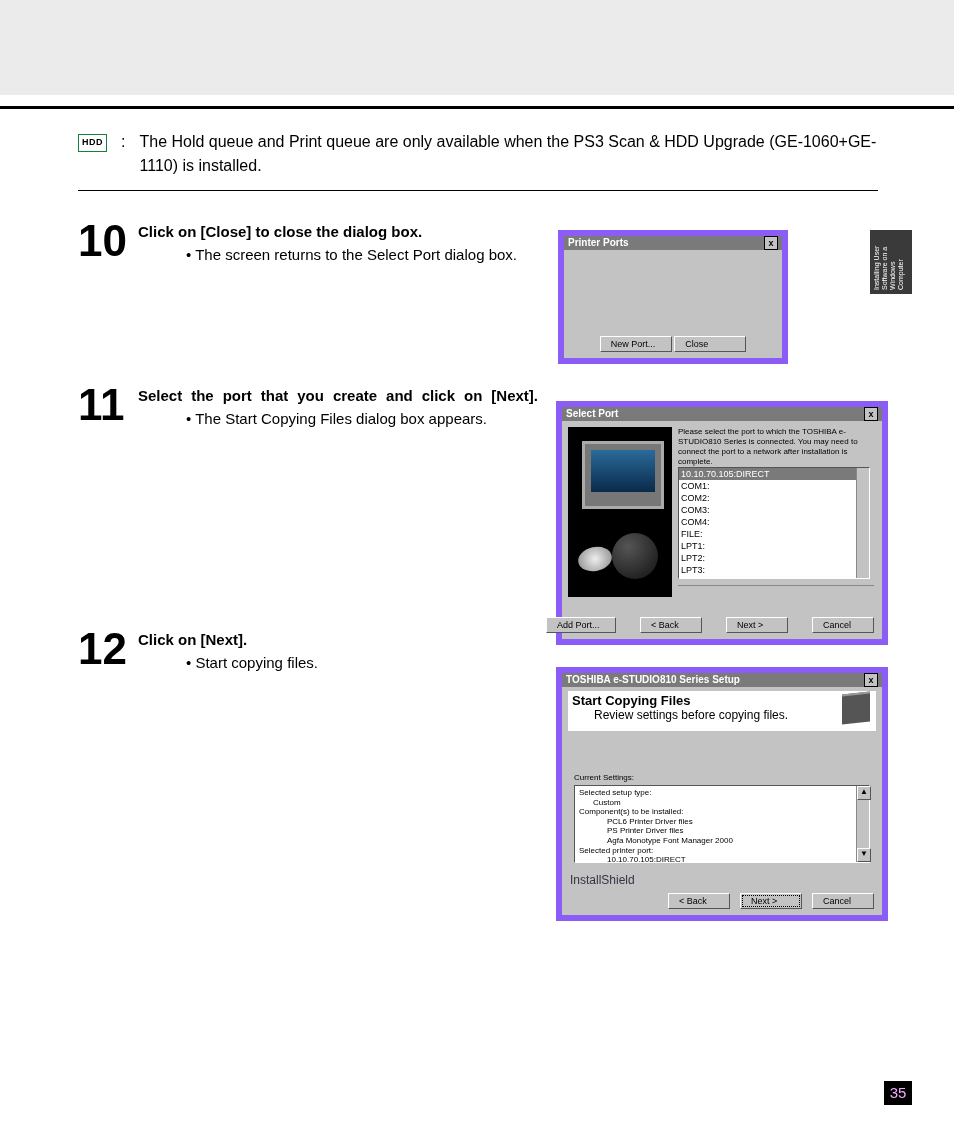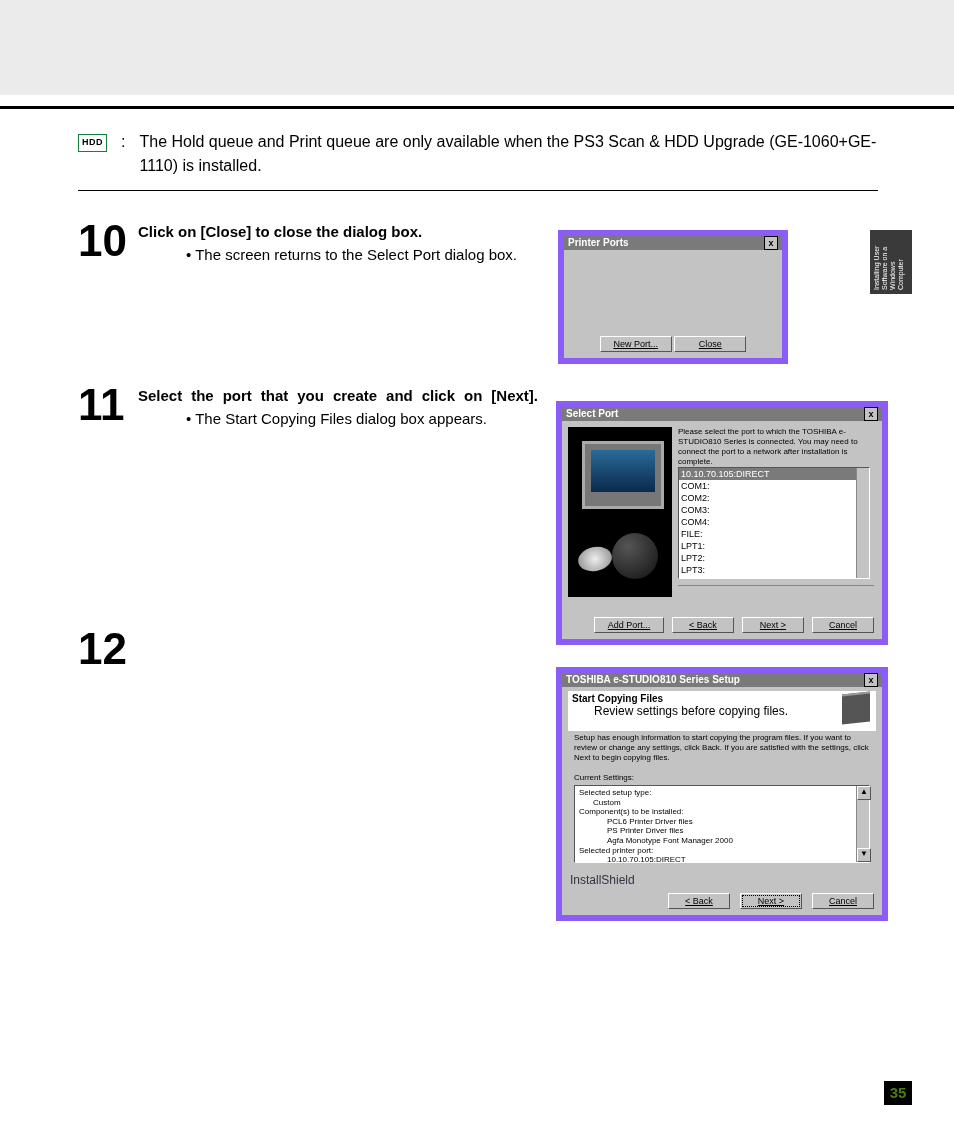--- a/index.html
+++ b/index.html
@@ -114,23 +114,22 @@
   }
   .btn3d {
     display: inline-block;
     background: #c3c3c3;
     border-top: 1px solid #fff;
     border-left: 1px solid #fff;
     border-right: 1px solid #555;
     border-bottom: 1px solid #555;
     font-size: 9px;
     padding: 2px 10px;
-    text-align: center;
+    text-align: left;
     min-width: 50px;
-    text-decoration: underline;
   }
   .listbox {
     background: #fff;
     border-top: 1px solid #555;
     border-left: 1px solid #555;
     border-right: 1px solid #fff;
     border-bottom: 1px solid #fff;
     font-size: 9px;
     overflow: hidden;
   }
@@ -168,31 +167,31 @@
   .dlg11 .instr {
     position: absolute; left: 116px; top: 20px; right: 8px;
     font-size: 8px; line-height: 1.25;
   }
   .dlg11 .listbox { position: absolute; left: 116px; top: 60px; width: 190px; height: 110px; }
   .dlg11 .scroll {
     position: absolute; right: 0; top: 0; bottom: 0; width: 12px;
     background: #c3c3c3;
     border-left: 1px solid #888;
   }
-  .dlg11 .btnrow { position: absolute; right: 8px; bottom: 6px; display: flex; gap: 8px; }
+  .dlg11 .btnrow { position: absolute; right: 8px; bottom: 6px; display: flex; gap: 24px; }
   .dlg11 .hr { position: absolute; left: 116px; right: 8px; top: 178px; border-top: 1px solid #888; }
   
   .dlg12 { left: -2px; top: 437px; width: 320px; height: 242px; }
   .dlg12 .hdr {
     position: absolute; left: 6px; top: 18px; right: 6px;
     background: #fff;
     height: 36px;
     padding: 2px 4px;
   }
-  .dlg12 .hdr .ttl { font-weight: bold; font-size: 10px; }
+  .dlg12 .hdr .ttl { font-weight: bold; font-size: 13px; }
   .dlg12 .hdr .sub { font-size: 12px; margin-left: 22px; }
   .dlg12 .disk {
     position: absolute; right: 6px; top: 2px; width: 28px; height: 28px;
     background: #555; transform: skewY(-6deg);
     border-top: 2px solid #999;
   }
   .dlg12 .note {
     position: absolute; left: 12px; top: 60px; right: 12px;
     font-size: 8px; line-height: 1.25;
   }
@@ -240,22 +239,22 @@
     text-orientation: mixed;
     transform: rotate(180deg);
     text-align: left;
   }
   
   .pagenum {
     position: absolute;
     right: 42px; bottom: 40px;
     width: 28px; height: 24px;
     background: #000;
-    color: #4d7c0f;
-    font-weight: bold;
+    color: #f0abfc;
+    font-weight: normal;
     font-size: 15px;
     text-align: center;
     line-height: 24px;
   }
 </style>
 </head>
 <body>
 
 <div class="header-band"></div>
 <div class="header-rule"></div>
@@ -283,20 +282,24 @@
   <div class="step" style="margin-top:120px;">
     <div class="step-number">11</div>
     <div class="step-body">
       <div class="step-title justify">Select the port that you create and click on [Next].</div>
       <div class="bullet-line">• The Start Copying Files dialog box appears.</div>
     </div>
   </div>
 
   <div class="step" style="margin-top:200px;">
     <div class="step-number">12</div>
+    <div class="step-body">
+      <div class="step-title">Click on [Next].</div>
+      <div class="bullet-line">• Start copying files.</div>
+    </div>
   </div>
 
 </div>
 
 <div class="dialogs">
 
   <div class="dlg dlg10">
     <div class="titlebar">
       <span>Printer Ports</span>
       <span class="closebtn">x</span>
@@ -344,21 +347,20 @@
   <div class="dlg dlg12">
     <div class="titlebar">
       <span>TOSHIBA e-STUDIO810 Series Setup</span>
       <span class="closebtn">x</span>
     </div>
     <div class="hdr">
       <div class="ttl">Start Copying Files</div>
       <div class="sub">Review settings before copying files.</div>
       <div class="disk"></div>
     </div>
-    <div class="note">Setup has enough information to start copying the program files. If you want to review or change any settings, click Back. If you are satisfied with the settings, click Next to begin copying files.</div>
     <div class="cslabel">Current Settings:</div>
     <div class="settingsbox">
       <div>Selected setup type:</div>
       <div class="ind1">Custom</div>
       <div>Component(s) to be installed:</div>
       <div class="ind2">PCL6 Printer Driver files</div>
       <div class="ind2">PS Printer Driver files</div>
       <div class="ind2">Agfa Monotype Font Manager 2000</div>
       <div>Selected printer port:</div>
       <div class="ind2">10.10.70.105:DIRECT</div>

